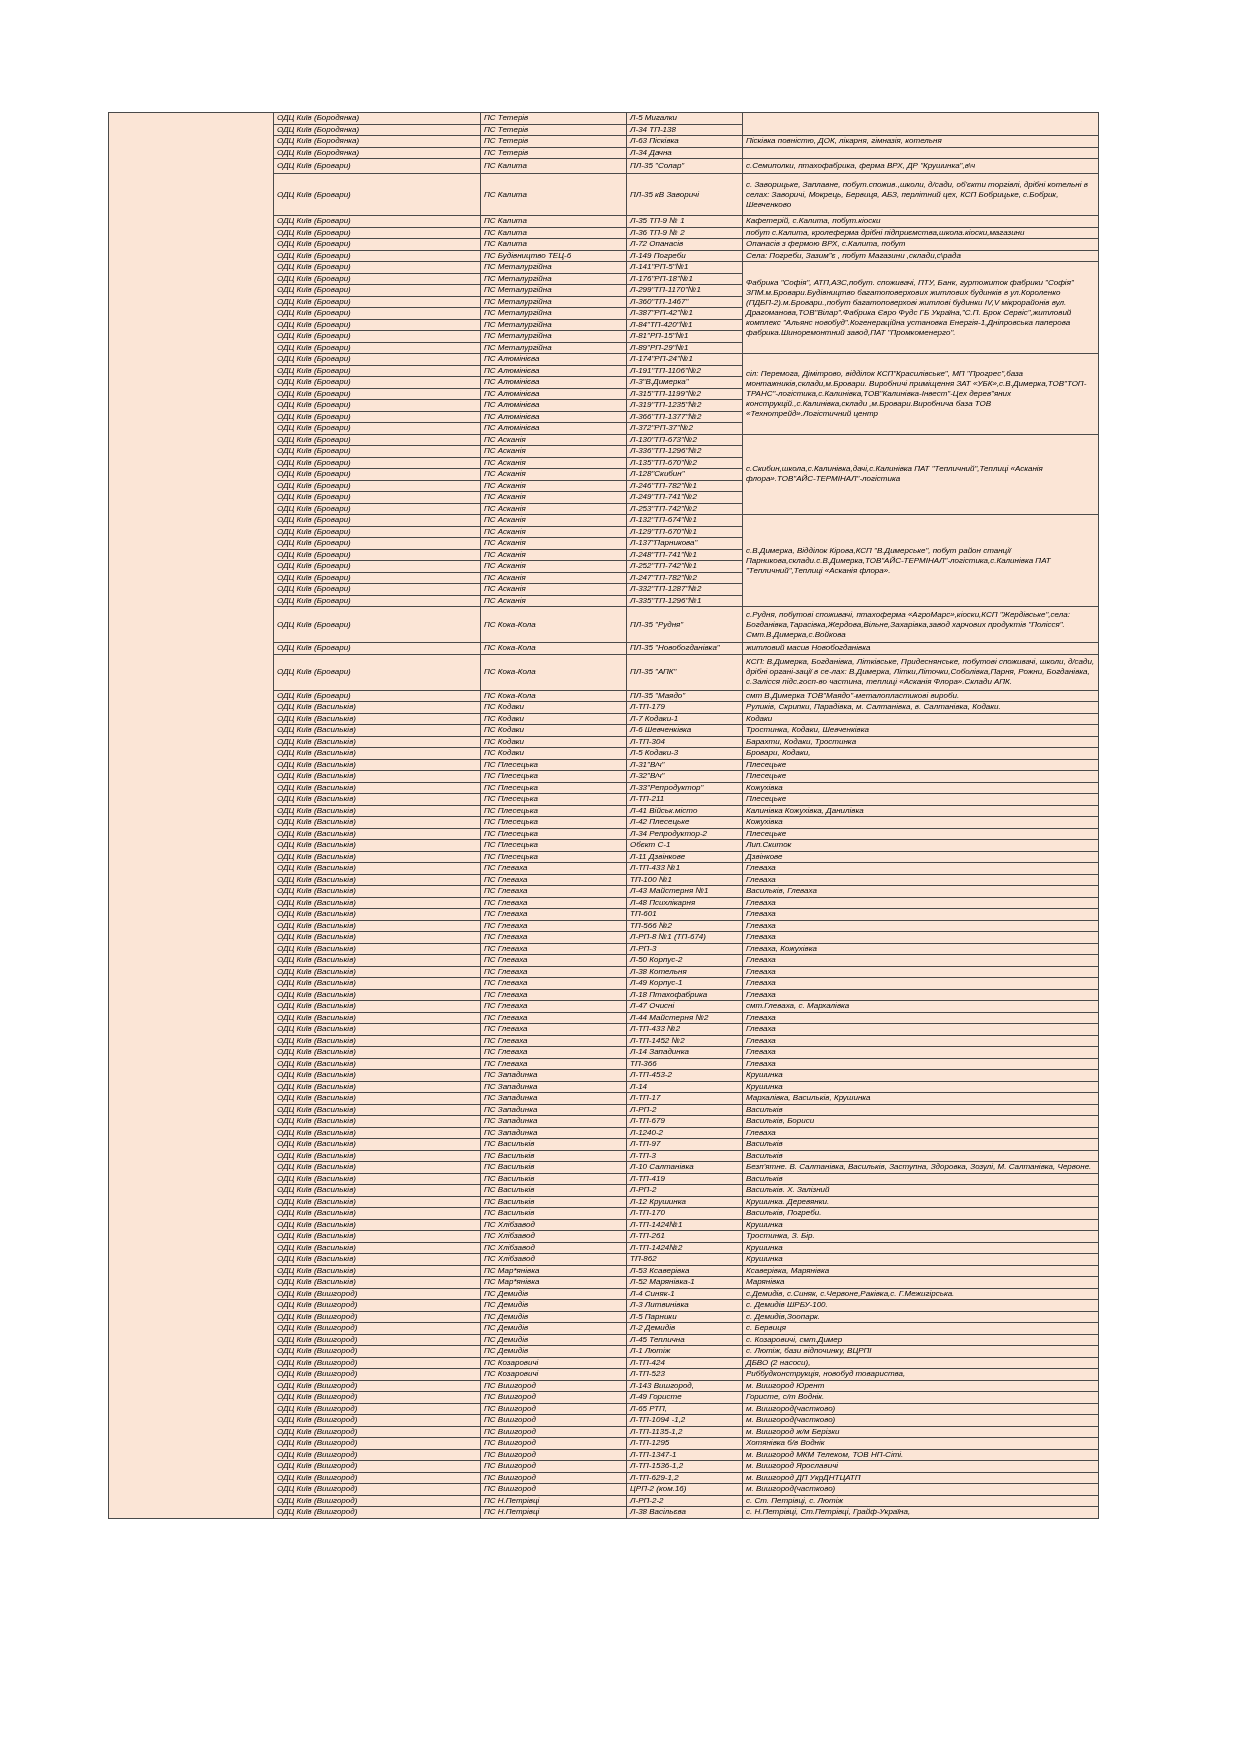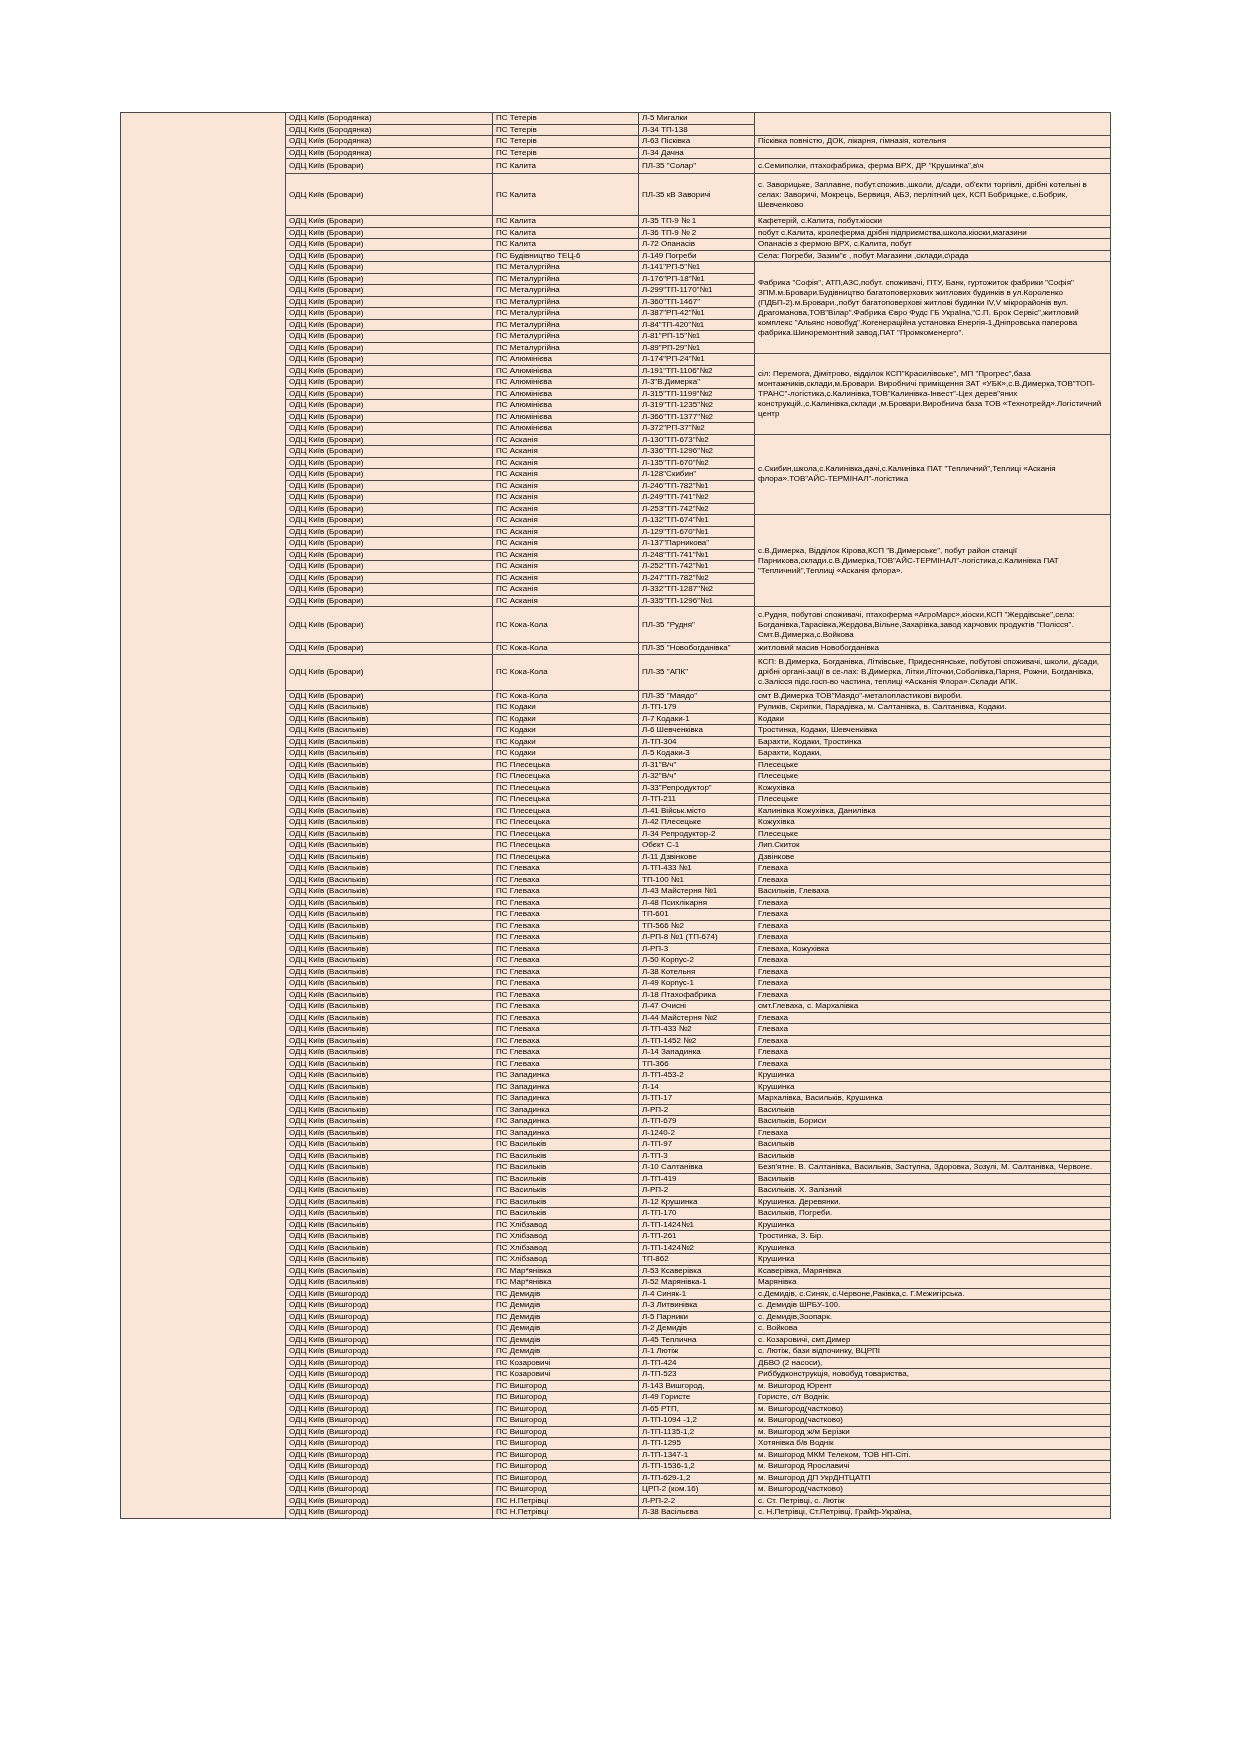--- a/index.html
+++ b/index.html
@@ -1,22 +1,22 @@
 <!DOCTYPE html>
 <html><head>
 <meta charset="utf-8">
 <style>
   html,body{margin:0;padding:0;}
   body{
     width:1240px;height:1754px;background:#ffffff;position:relative;
     font-family:"Liberation Sans",sans-serif;color:#000;
   }
   table.grid{
-    position:absolute;left:120px;top:112px;width:990px;
-    border-collapse:collapse;table-layout:fixed;
+    position:absolute;left:108px;top:112px;width:990px;
+    border-collapse:collapse;table-layout:fixed;font-style:italic;
   }
   table.grid tr{height:11.5px;}
   table.grid td{
     border:1px solid #4a4a4a;background:#fbe5d6;
     font-size:8px;line-height:10px;padding:0 3px;
     vertical-align:middle;overflow:hidden;word-wrap:break-word;
   }
   td.leftpane{background:#fbe5d6;border:1px solid #4a4a4a;}
   td.description-cell{line-height:11px;}
   td.vtop{vertical-align:top;line-height:13px;padding-top:1px;}
@@ -292,21 +292,21 @@
       <tr>
         <td class="odc-cell">ОДЦ Київ (Васильків)</td>
         <td class="substation-cell">ПС Кодаки</td>
         <td class="line-cell">Л-ТП-304</td>
         <td class="description-cell">Барахти, Кодаки, Тростинка</td>
       </tr>
       <tr>
         <td class="odc-cell">ОДЦ Київ (Васильків)</td>
         <td class="substation-cell">ПС Кодаки</td>
         <td class="line-cell">Л-5 Кодаки-3</td>
-        <td class="description-cell">Барахти, Кодаки,</td>
+        <td class="description-cell">Бровари, Кодаки,</td>
       </tr>
       <tr>
         <td class="odc-cell">ОДЦ Київ (Васильків)</td>
         <td class="substation-cell">ПС Плесецька</td>
         <td class="line-cell">Л-31"В/ч"</td>
         <td class="description-cell">Плесецьке</td>
       </tr>
       <tr>
         <td class="odc-cell">ОДЦ Київ (Васильків)</td>
         <td class="substation-cell">ПС Плесецька</td>
@@ -592,21 +592,21 @@
       <tr>
         <td class="odc-cell">ОДЦ Київ (Вишгород)</td>
         <td class="substation-cell">ПС Демидів</td>
         <td class="line-cell">Л-5 Парники</td>
         <td class="description-cell">с. Демидів,Зоопарк.</td>
       </tr>
       <tr>
         <td class="odc-cell">ОДЦ Київ (Вишгород)</td>
         <td class="substation-cell">ПС Демидів</td>
         <td class="line-cell">Л-2 Демидів</td>
-        <td class="description-cell">с. Войкова</td>
+        <td class="description-cell">с. Бервиця</td>
       </tr>
       <tr>
         <td class="odc-cell">ОДЦ Київ (Вишгород)</td>
         <td class="substation-cell">ПС Демидів</td>
         <td class="line-cell">Л-45 Теплична</td>
         <td class="description-cell">с. Козаровичі, смт.Димер</td>
       </tr>
       <tr>
         <td class="odc-cell">ОДЦ Київ (Вишгород)</td>
         <td class="substation-cell">ПС Демидів</td>

